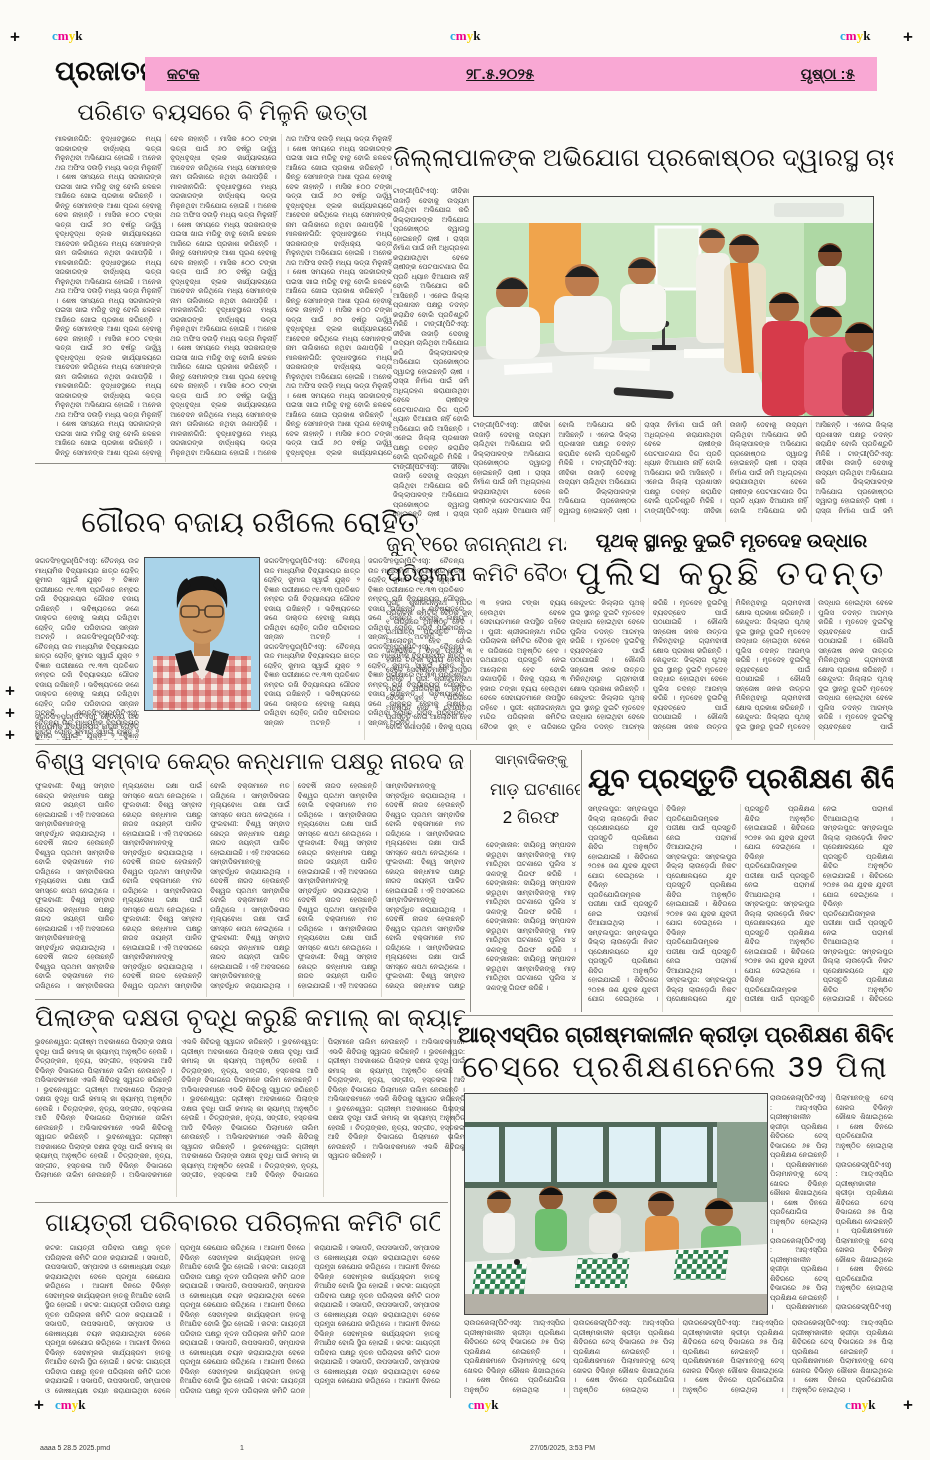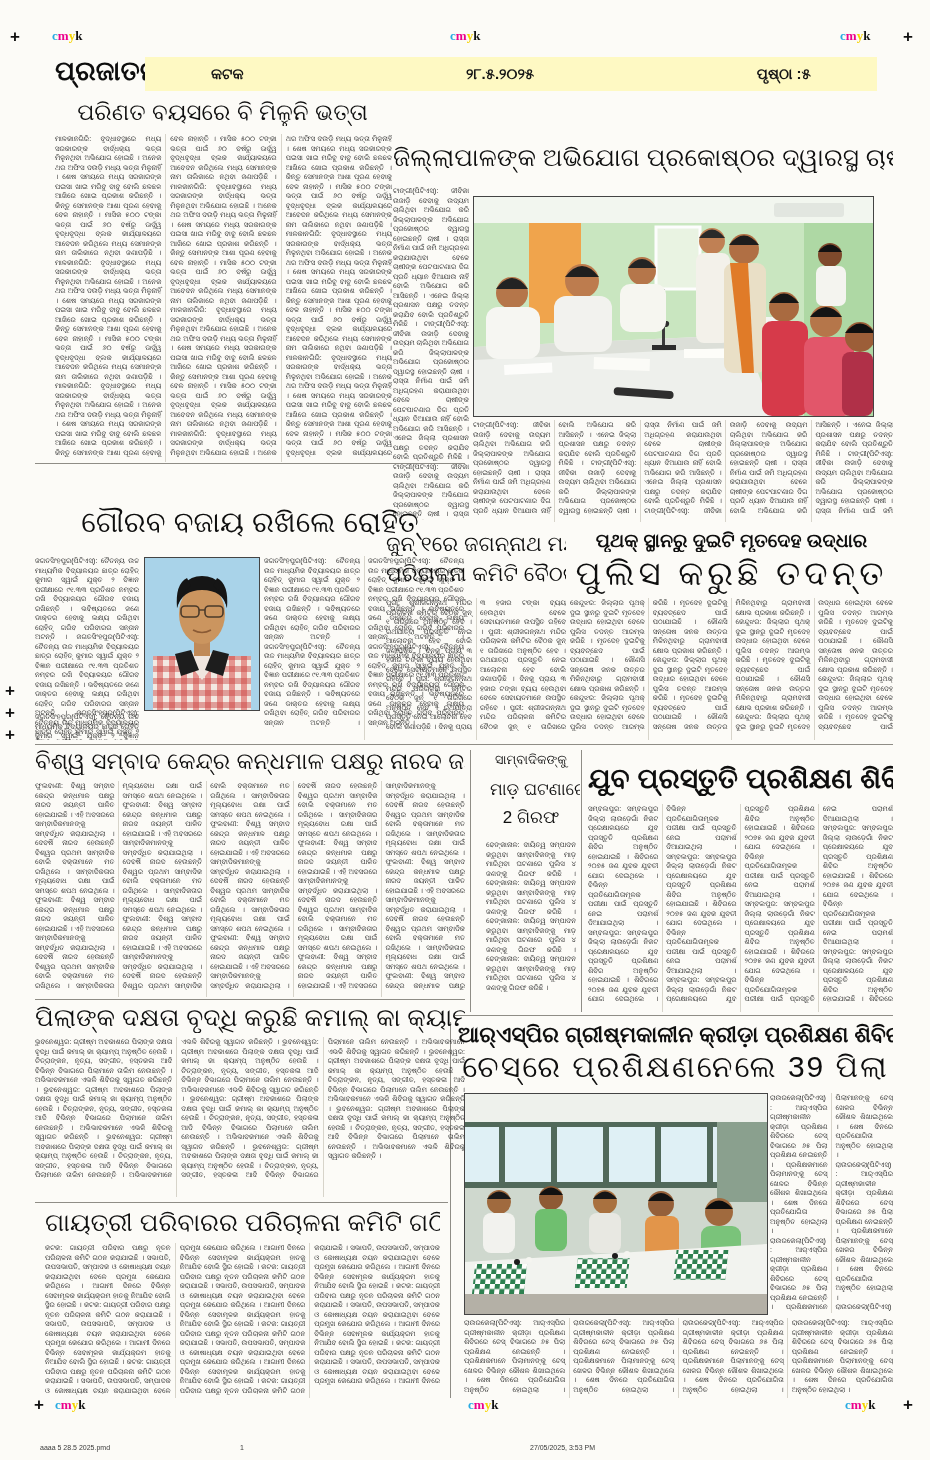--- a/index.html
+++ b/index.html
@@ -5,22 +5,22 @@
   html,body{margin:0;padding:0;background:#e9e7e1;}
   .page{position:relative;width:930px;height:1460px;margin:0 auto;background:#fcfbf7;
         font-family:"Liberation Sans",sans-serif;overflow:hidden;color:#161616;}
   .abs{position:absolute;}
   
   .reg{font-family:"Liberation Serif",serif;font-size:13px;font-weight:bold;letter-spacing:0px;}
   .reg .c{color:#29abe2}.reg .m{color:#ec008c}.reg .y{color:#f5d300}.reg .k{color:#111}
   .cross{font-size:17px;font-weight:bold;color:#111;line-height:10px;}
   
   .paper-title{font-size:27px;font-weight:bold;color:#0d0d0d;white-space:nowrap;}
-  .mast-strip{background:#fef9c3;height:34px;display:flex;align-items:center;
-              justify-content:space-between;padding:0 66px;box-sizing:border-box;}
+  .mast-strip{background:#f9a8d4;height:34px;display:flex;align-items:center;
+              justify-content:space-between;padding:0 22px;box-sizing:border-box;text-decoration:underline;}
   .mast-strip span{font-size:15px;font-weight:bold;color:#161616;}
   
   .hl{overflow:hidden;white-space:nowrap;text-align:center;color:#0e0e0e;}
   
   .bt{font-size:7px;line-height:9.5px;text-align:justify;color:#222;overflow:hidden;
       word-break:break-word;}
   .c2{column-count:2;column-gap:8px;column-rule:1px solid #d7d4ca;}
   .c3{column-count:3;column-gap:9px;column-rule:1px solid #d7d4ca;}
   .c4{column-count:4;column-gap:8px;column-rule:1px solid #d7d4ca;}
   .c5{column-count:5;column-gap:8px;column-rule:1px solid #d7d4ca;}

